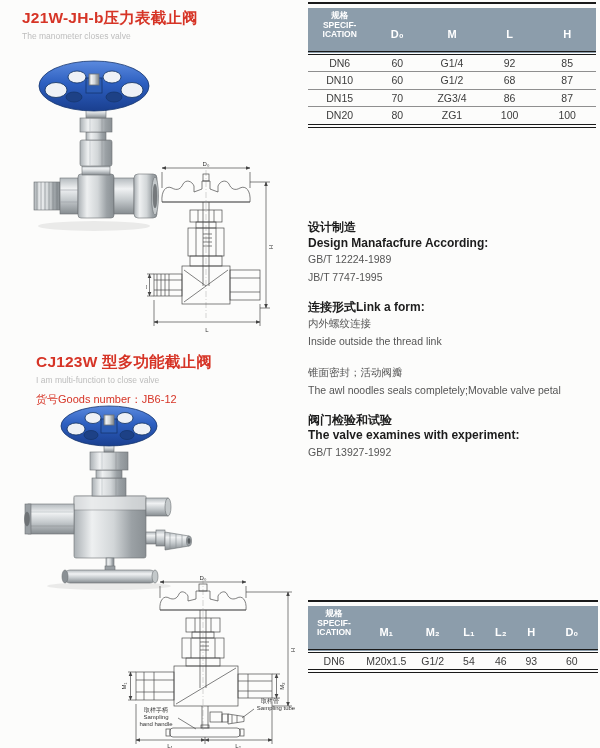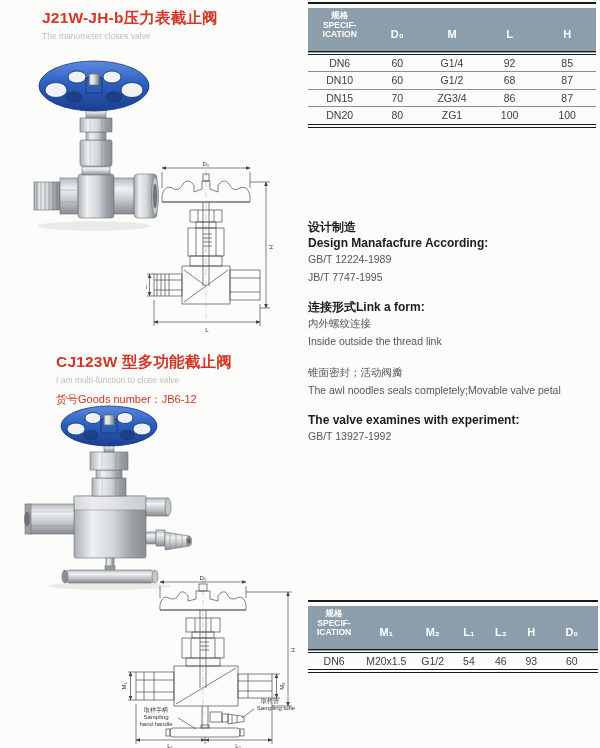--- a/index.html
+++ b/index.html
@@ -2,21 +2,21 @@
 <html><head>
 <meta charset="utf-8">
 <style>
   html,body { margin:0; padding:0; }
   body { font-family: "Liberation Sans", "DejaVu Sans", sans-serif; background:#e9e9e9; }
   .page {
     position:relative; width:600px; height:748px; margin:0 auto;
     background:#fcfcfb; overflow:hidden;
   }
   
-  .prod-header { position:absolute;margin-left:20px; }
+  .prod-header { position:absolute; }
   .prod-title { color:#d63426; font-size:15.5px; font-weight:bold; letter-spacing:.2px; }
   .prod-sub   { color:#bdbdbd; font-size:8.5px; margin-top:2px; }
   .prod-goods { color:#d63426; font-size:11px; margin-top:7px; }
   #p1-header { left:22px; top:8px; }
   #p2-header { left:36px; top:352px; }
   
   .table-block { position:absolute; border-top:2px solid #1a1a1a; padding-top:4px; }
   #table1 { left:308px; top:2px;   width:288px; }
   #table2 { left:308px; top:600px; width:290px; }
   .spec-table { width:100%; border-collapse:collapse; table-layout:fixed; }
@@ -268,20 +268,21 @@
     <div class="info-sec">
       <div class="info-h">连接形式Link a form:</div>
       <div class="info-b">内外螺纹连接</div>
       <div class="info-b">Inside outside the thread link</div>
     </div>
     <div class="info-sec">
       <div class="info-b">锥面密封；活动阀瓣</div>
       <div class="info-b">The awl noodles seals completely;Movable valve petal</div>
     </div>
     <div class="info-sec">
+      <div class="info-h">阀门检验和试验</div>
       <div class="info-h">The valve examines with experiment:</div>
       <div class="info-b">GB/T 13927-1992</div>
     </div>
   </div>
 
   <div class="prod-header" id="p2-header">
     <div class="prod-title">CJ123W 型多功能截止阀</div>
     <div class="prod-sub">I am multi-function to close valve</div>
     <div class="prod-goods">货号Goods number：JB6-12</div>
   </div>

